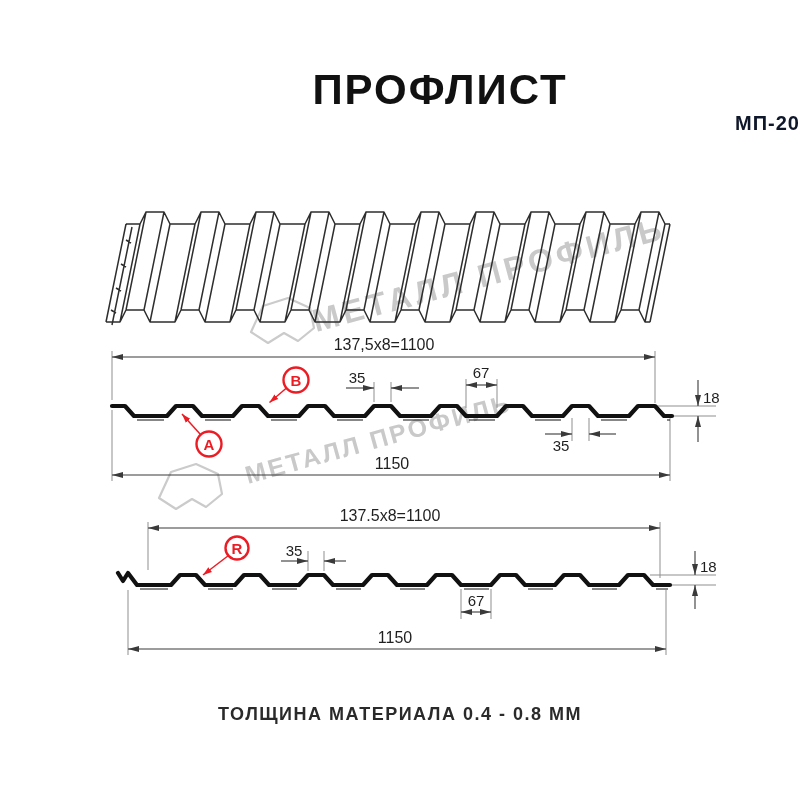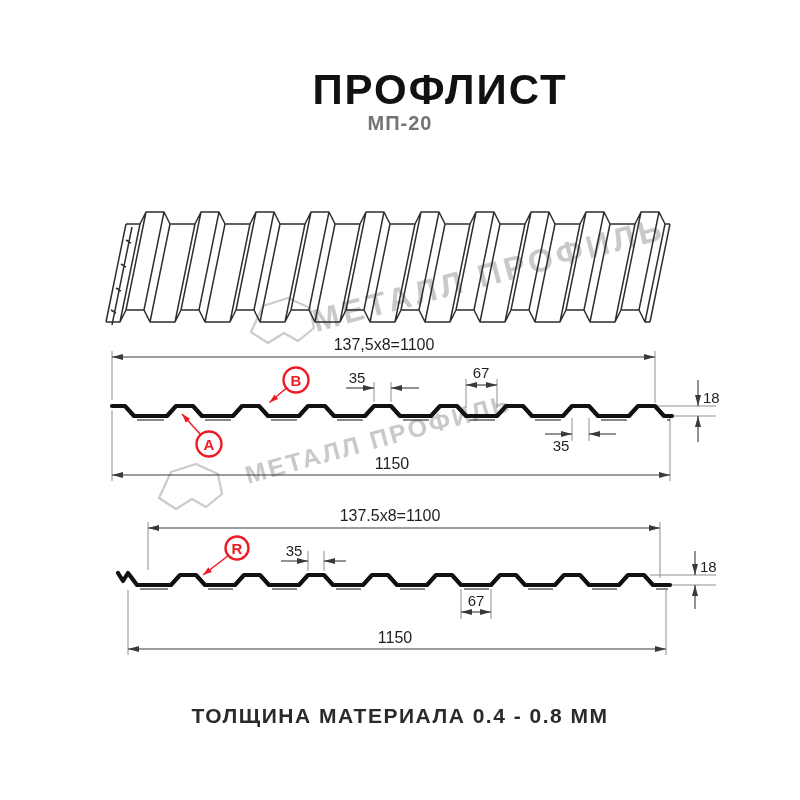--- a/index.html
+++ b/index.html
@@ -1,23 +1,23 @@
 <!DOCTYPE html>
 <html style="--red: #ec1c24;"><head>
 <meta charset="utf-8">
 <style>
   html,body{margin:0;padding:0;background:#ffffff;}
   .page{position:relative;width:800px;height:800px;background:#fff;overflow:hidden;
         font-family:"Liberation Sans",sans-serif;}
   .title{position:absolute;left:0;top:66px;width:800px;text-align:center;
          font-size:42px;font-weight:800;letter-spacing:2px;color:#111;padding-left:40px;}
-  .subtitle{position:absolute;left:0;top:112px;width:800px;text-align:center;
-         font-size:20px;font-weight:700;letter-spacing:1px;color:#737373;}
+  .subtitle{position:absolute;left:0;top:112px;width:800px;text-align:right;
+         font-size:20px;font-weight:700;letter-spacing:1px;color:#0f172a;}
   .footer{position:absolute;left:0;top:704px;width:800px;text-align:center;
-         font-size:21px;font-weight:600;letter-spacing:1.5px;color:#2a2a2a;}
+         font-size:18px;font-weight:600;letter-spacing:1.5px;color:#2a2a2a;}
   svg{position:absolute;left:0;top:0;}
   .dimtxt{font-family:"Liberation Sans",sans-serif;font-size:16px;fill:#1f1f1f;}
   .sm{font-size:15px;}
   .ext{stroke:#8f8f8f;stroke-width:1;fill:none;}
   .dim{stroke:#3a3a3a;stroke-width:1.1;fill:none;}
   .prof{stroke:#111;stroke-width:4.2;fill:none;stroke-linejoin:round;stroke-linecap:round;}
   .thin{stroke:#111;stroke-width:1;fill:none;}
   .red{stroke:var(--red,#ec1c24);fill:none;}
   .redtxt{font-family:"Liberation Sans",sans-serif;font-weight:700;font-size:15px;
           fill:var(--red,#ec1c24);}

